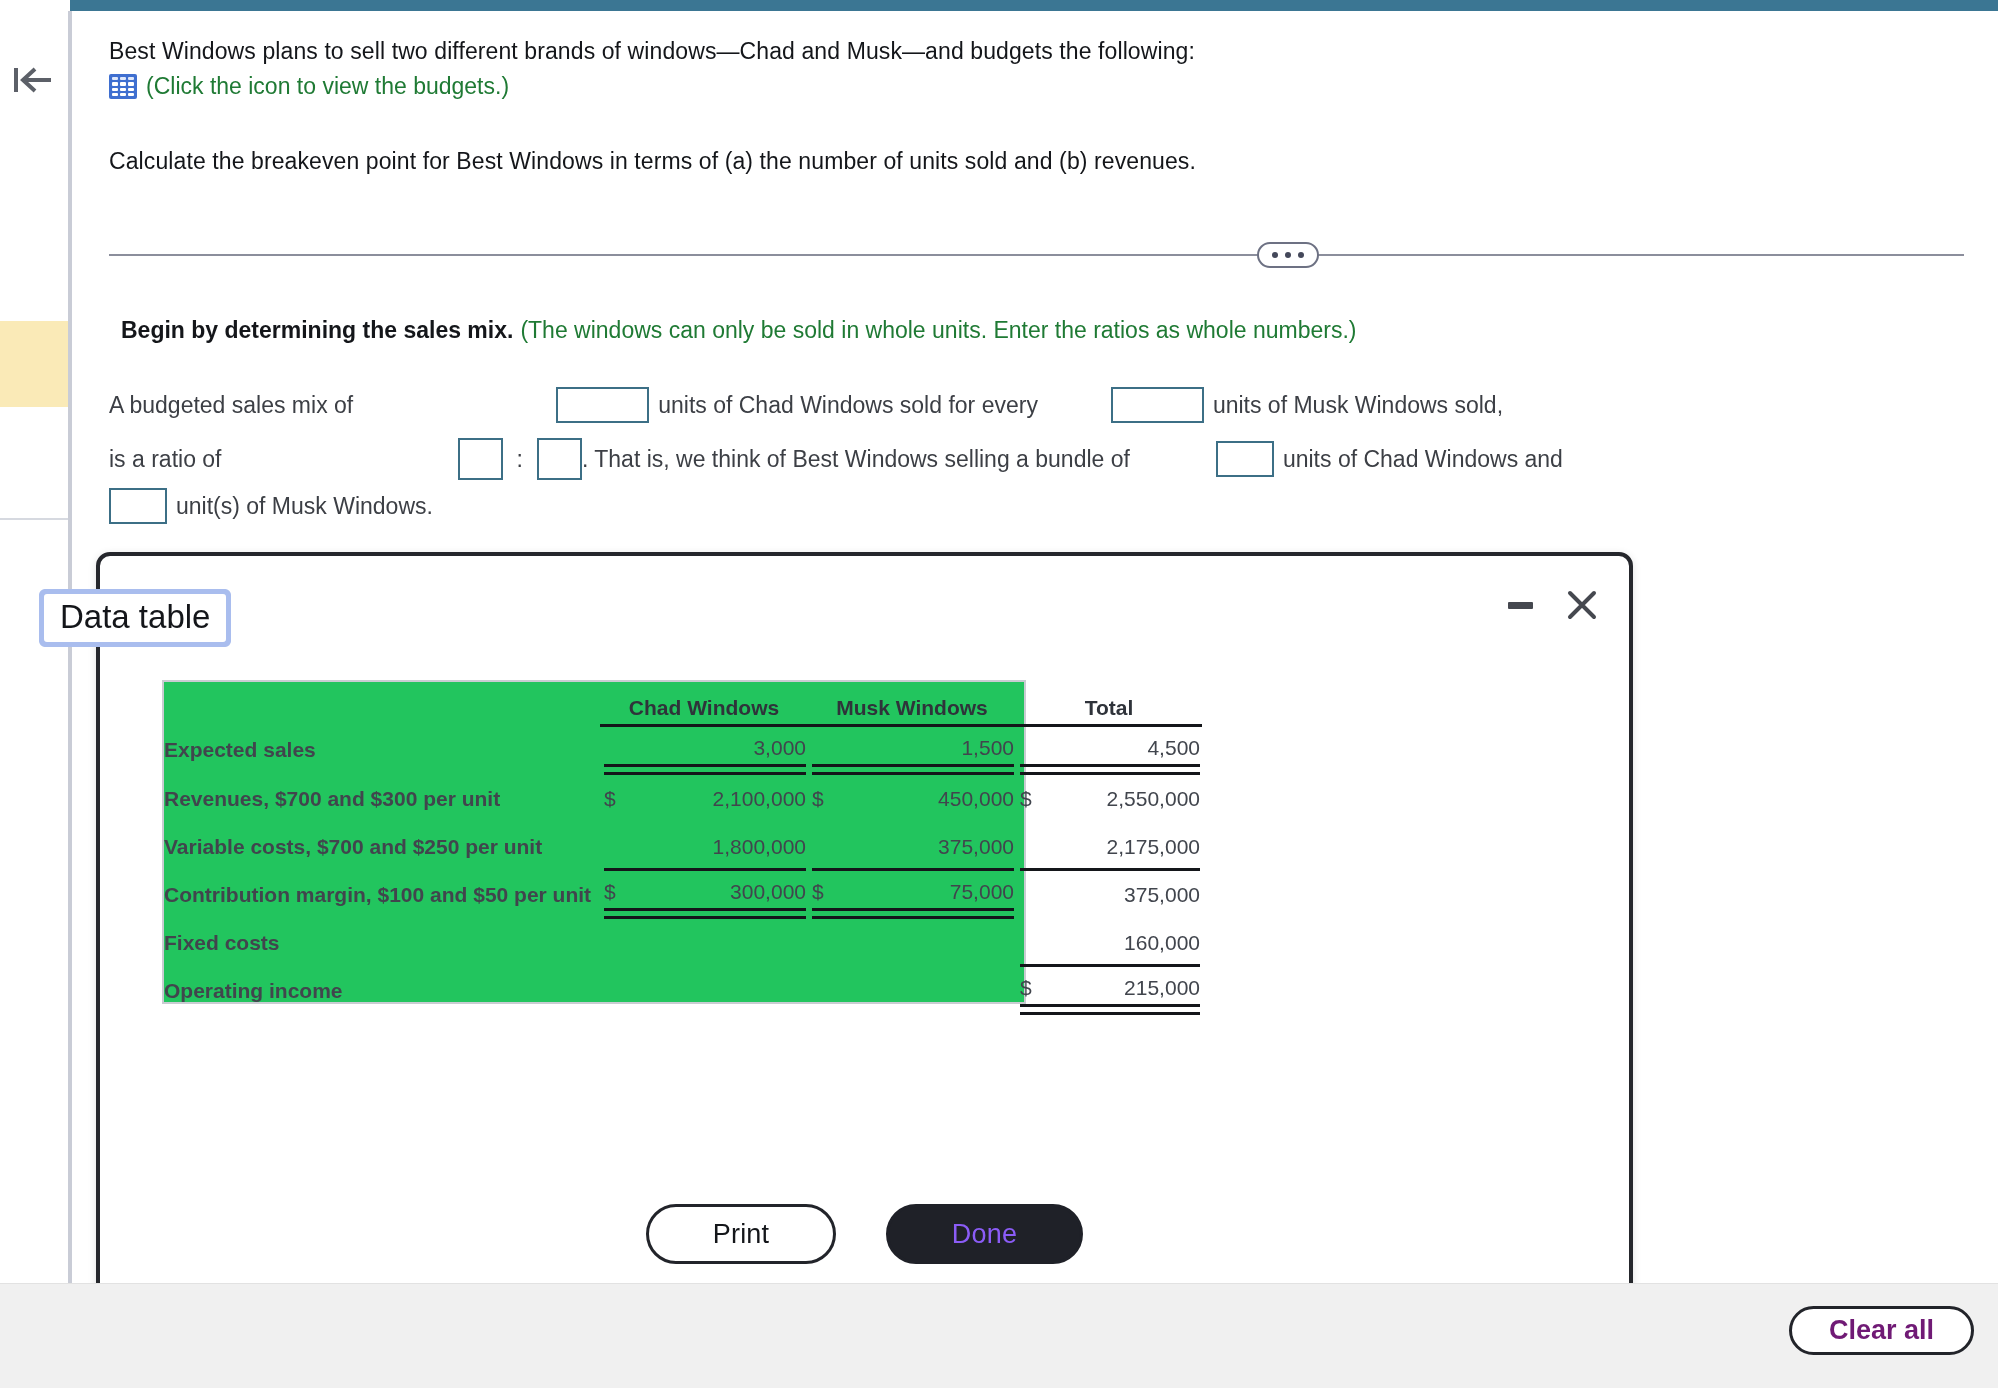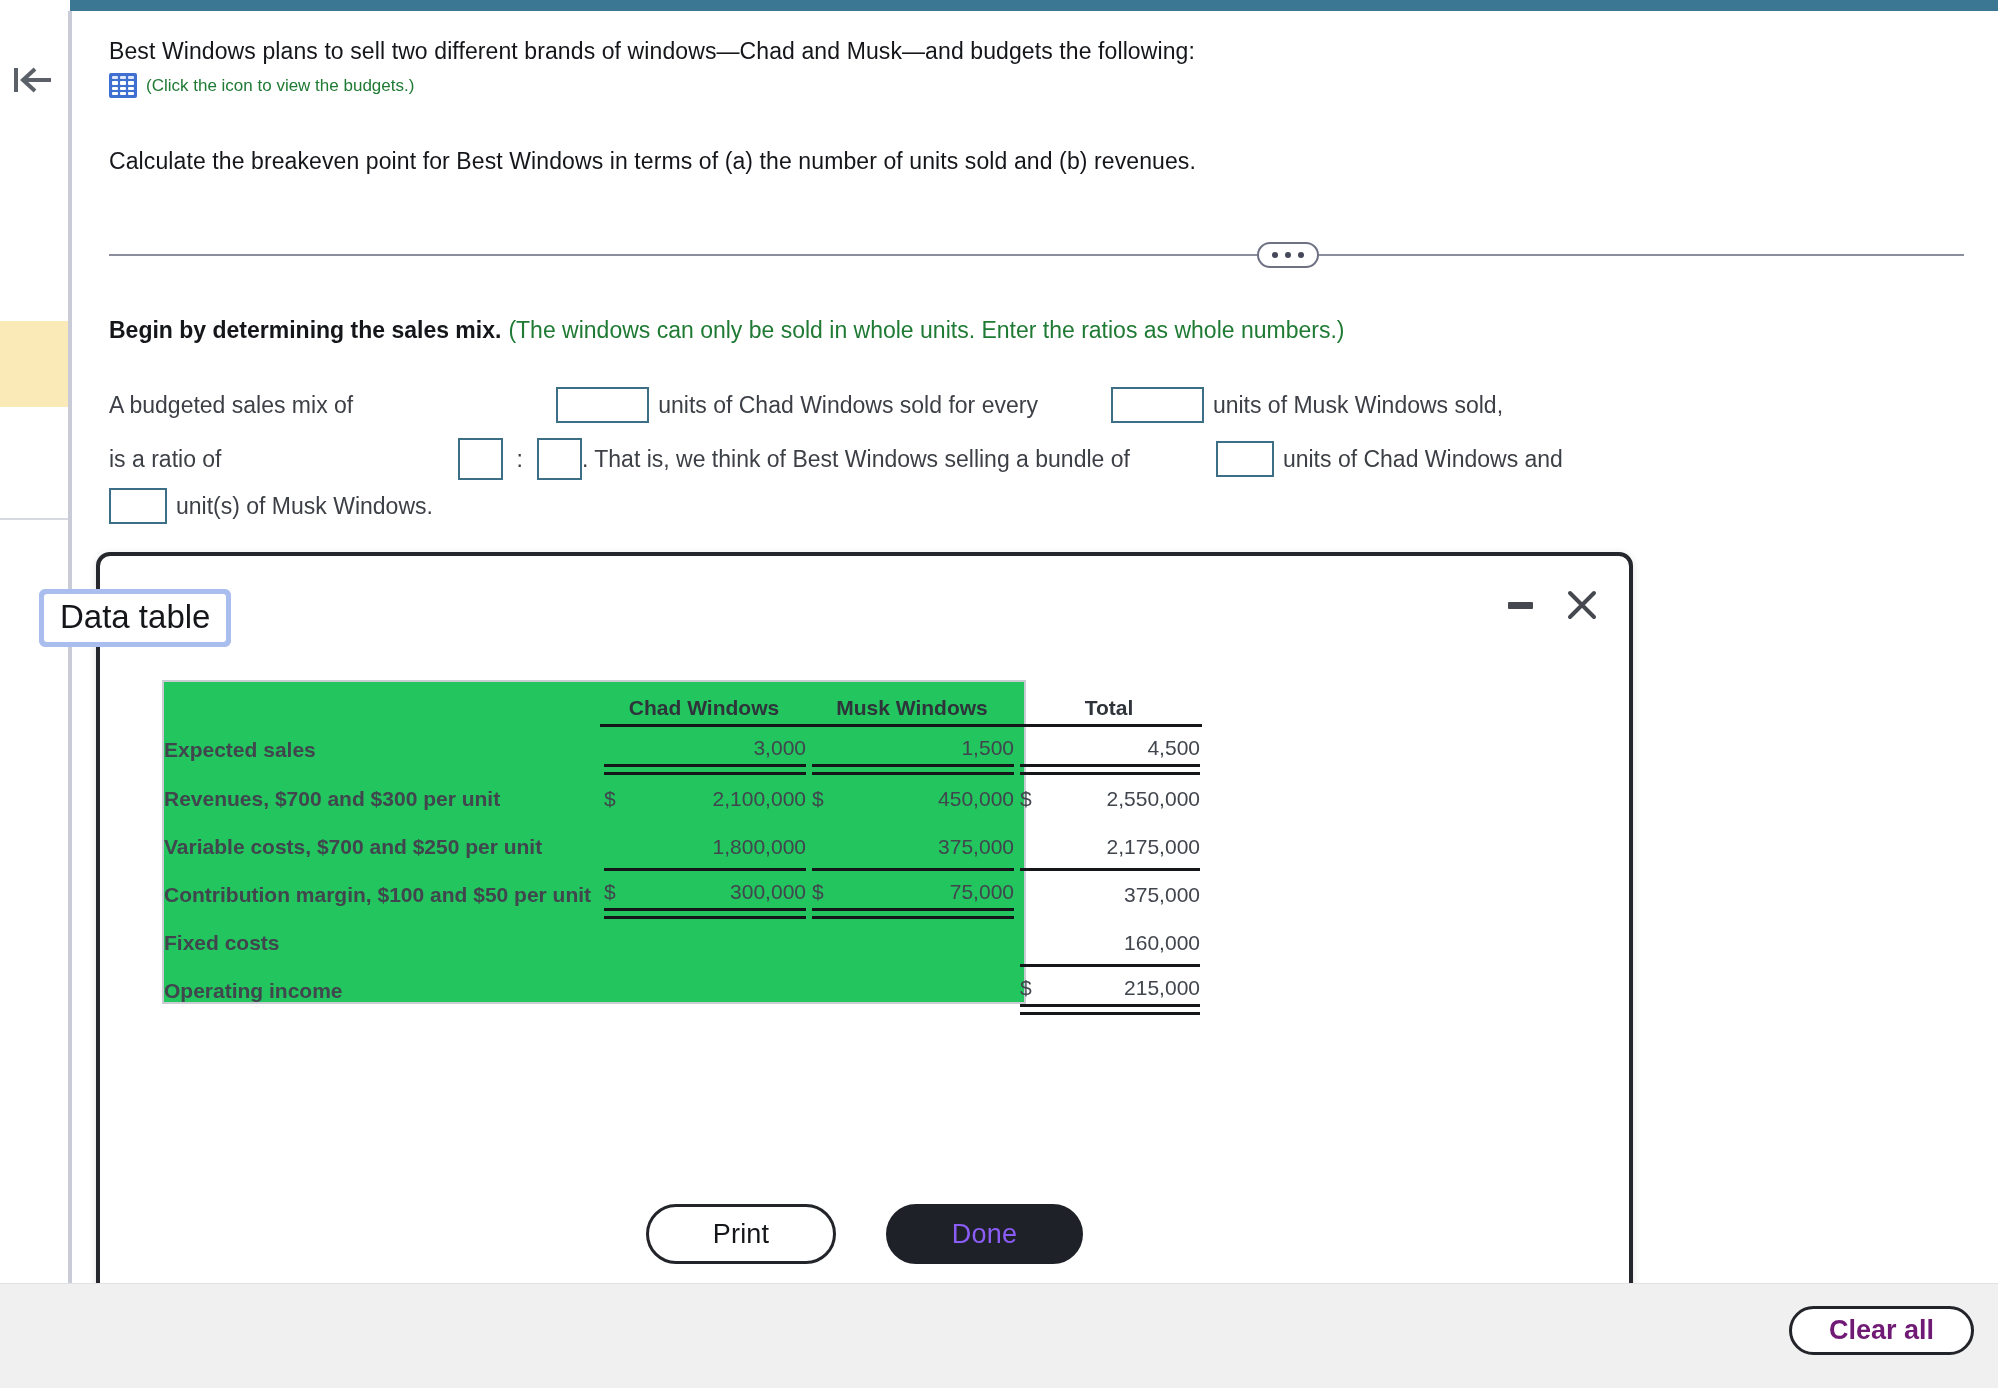--- a/index.html
+++ b/index.html
@@ -53,36 +53,36 @@
   #para2 { left:37px; top:135px; }
 
   .icon-line { position:absolute; left:37px; top:62px; display:flex; align-items:center; gap:9px; }
   .grid-icon {
     width:28px; height:25px; border-radius:2px; background:#3f6fd0;
     display:grid; grid-template-columns: repeat(3, 1fr); grid-template-rows: repeat(4,1fr);
     gap:2px; padding:3px 3px; cursor:pointer;
   }
   .grid-icon i { background:#ffffff; display:block; border-radius:1px; }
   .grid-icon i.hdr { background:#dfe8fb; }
-  .link-green { color:#1f7a34; font-size:17px; cursor:pointer; }
+  .link-green { color:#1f7a34; font-size:23px; cursor:pointer; }
 
   
   .divider-wrap { position:absolute; left:37px; top:231px; width:1855px; height:26px; }
   .divider-line { position:absolute; left:0; top:12px; width:1855px; height:2px; background:#8b8e9c; }
   .ellipsis-pill {
     position:absolute; left:1148px; top:0px; width:62px; height:26px;
     border:2px solid #6d7183; border-radius:14px; background:#fff;
     display:flex; align-items:center; justify-content:center; gap:7px; cursor:pointer;
   }
   .ellipsis-pill b { width:6px; height:6px; border-radius:50%; background:#44485a; display:block; }
 
   
   .qline { position:absolute; font-size:23px; color:#3c3f45; white-space:nowrap; display:flex; align-items:center; }
   #qhead { left:37px; top:306px; }
-  #qhead .bold { color:#14161a; font-weight:bold; }
+  #qhead .bold { color:#14161a; font-weight:bold;margin-left:12px; }
   #qhead .green { color:#1f7a34; margin-left:7px; }
 
   .ansbox {
     display:inline-block; border:2px solid #3c6f86; background:#fff;
     vertical-align:middle; cursor:text;
   }
   .box-wide { width:93px; height:36px; }
   .box-narrow { width:45px; height:42px; }
   .box-med { width:58px; height:36px; }
 

